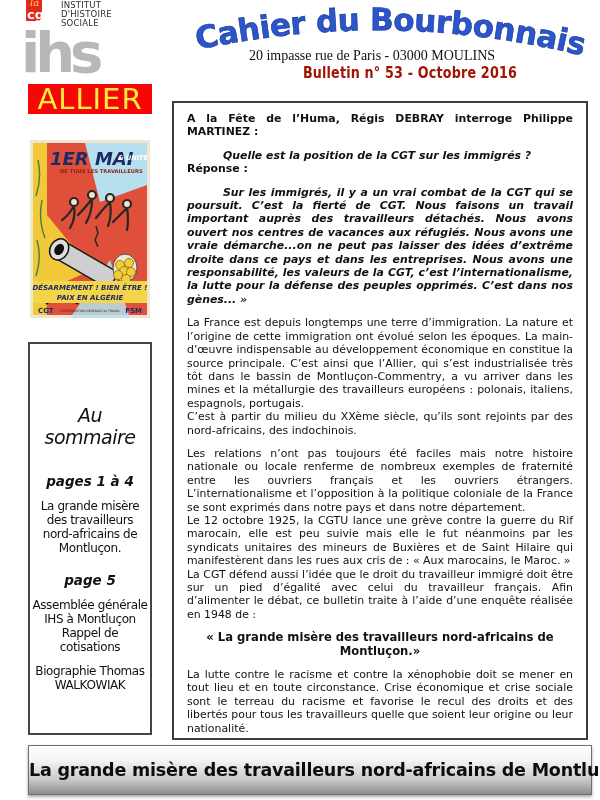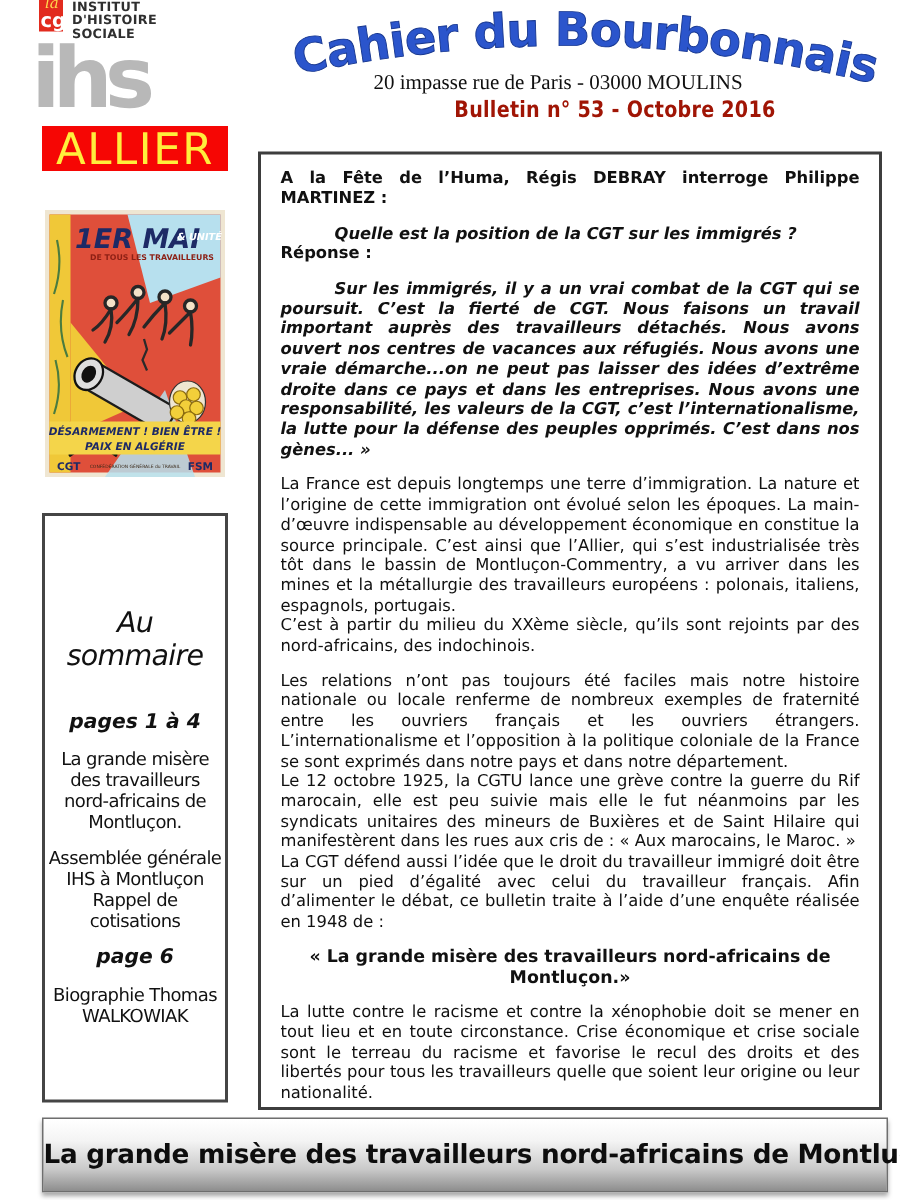--- a/index.html
+++ b/index.html
@@ -4,21 +4,21 @@
 <style>
   html,body{margin:0;padding:0;background:#ffffff;}
   .page{position:relative;width:600px;height:800px;background:#ffffff;overflow:hidden;
         font-family:"DejaVu Sans",sans-serif;color:#111;}
 
   
   .cgt-box{position:absolute;left:26px;top:0;width:16px;height:21px;background:#e22b1e;}
   .cgt-box .la{position:absolute;top:-3px;left:4px;color:#ffd94d;font-size:10px;
                font-style:italic;font-family:"DejaVu Serif",serif;}
   .cgt-box .cgt{position:absolute;bottom:-1px;left:1px;color:#fff;font-weight:bold;font-size:13px;}
-  .institute{position:absolute;left:48px;top:1px;font-size:8.5px;font-weight:bold;
+  .institute{position:absolute;left:61px;top:1px;font-size:8.5px;font-weight:normal;
              color:#2f2f2f;line-height:9px;letter-spacing:.2px;}
   .ihs{position:absolute;left:21px;top:16px;font-size:56px;line-height:74px;font-weight:bold;
        color:#b8b8b8;letter-spacing:-5px;}
   .allier{position:absolute;left:28px;top:84px;width:124px;height:30px;background:#f60604;
           color:#ffee3c;font-size:29px;line-height:31px;text-align:center;letter-spacing:1px;}
 
   .title-svg{position:absolute;left:186px;top:0;}
   .address{position:absolute;left:172px;top:48px;width:400px;text-align:center;
            font-family:"Liberation Serif",serif;font-size:14px;color:#101010;}
   .bulletin{position:absolute;left:210px;top:64px;width:400px;text-align:center;
@@ -141,22 +141,22 @@
     <text x="60" y="160" text-anchor="middle" font-family="DejaVu Sans, sans-serif" font-size="7" font-weight="bold" font-style="italic" fill="#1d2a66">PAIX EN ALGÉRIE</text>
     <text x="8" y="173" font-family="DejaVu Sans, sans-serif" font-size="7" font-weight="bold" fill="#1d2a66">CGT</text>
     <text x="60" y="172" text-anchor="middle" font-family="DejaVu Sans, sans-serif" font-size="3" fill="#3a2a1a">CONFÉDÉRATION GÉNÉRALE du TRAVAIL</text>
     <text x="112" y="173" text-anchor="end" font-family="DejaVu Sans, sans-serif" font-size="7" font-weight="bold" fill="#1d2a66">FSM</text>
   </svg>
 
   <div class="sommaire">
     <div class="som-title">Au sommaire</div>
     <div class="pages p1">pages 1 à 4</div>
     <div class="entry">La grande misère des travailleurs nord-africains de Montluçon.</div>
+    <div class="pages p2">page 5</div>
     <div class="entry">Assemblée générale IHS à Montluçon Rappel de cotisations</div>
-    <div class="pages p3">page 6</div>
     <div class="entry">Biographie Thomas WALKOWIAK</div>
   </div>
 
   <div class="main-box">
     <p class="b">A la Fête de l’Huma, Régis DEBRAY interroge Philippe MARTINEZ :</p>
     <p class="bi indent gap10">Quelle est la position de la CGT sur les immigrés ?</p>
     <p class="b">Réponse :</p>
     <p class="bi indent gap10">Sur les immigrés, il y a un vrai combat de la CGT qui se poursuit. C’est la fierté de CGT. Nous faisons un travail important auprès des travailleurs détachés. Nous avons ouvert nos centres de vacances aux réfugiés. Nous avons une vraie démarche...on ne peut pas laisser des idées d’extrême droite dans ce pays et dans les entreprises. Nous avons une responsabilité, les valeurs de la CGT, c’est l’internationalisme, la lutte pour la défense des peuples opprimés. C’est dans nos gènes... »</p>
     <p class="gap10">La France est depuis longtemps une terre d’immigration. La nature et l’origine de cette immigration ont évolué selon les époques. La main-d’œuvre indispensable au développement économique en constitue la source principale. C’est ainsi que l’Allier, qui s’est industrialisée très tôt dans le bassin de Montluçon-Commentry, a vu arriver dans les mines et la métallurgie des travailleurs européens : polonais, italiens, espagnols, portugais.</p>
     <p>C’est à partir du milieu du XXème siècle, qu’ils sont rejoints par des nord-africains, des indochinois.</p>

